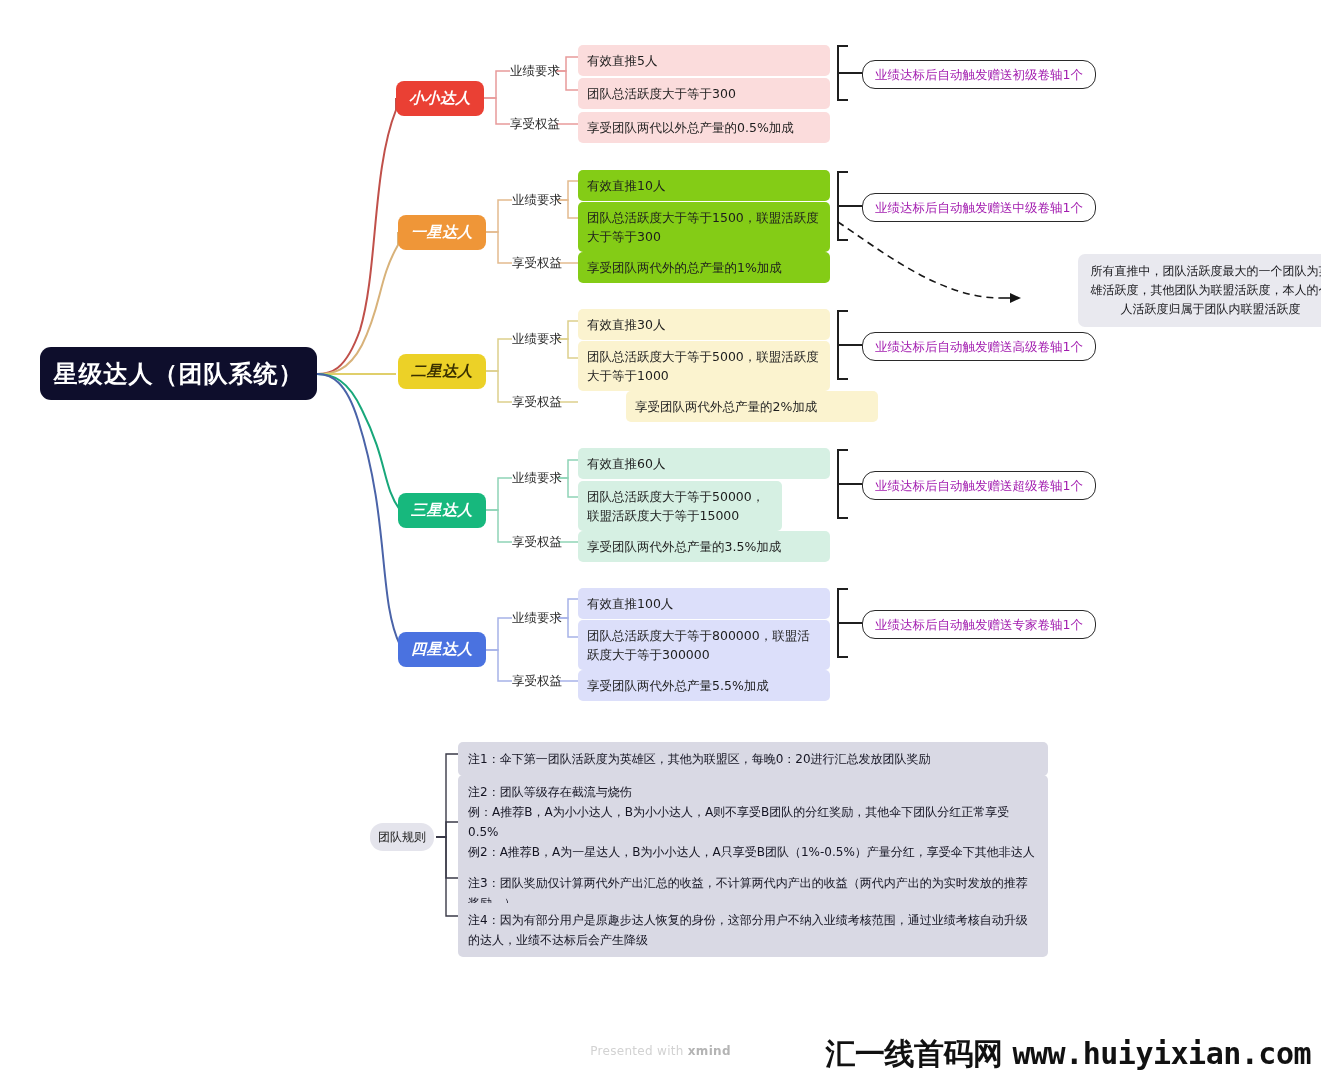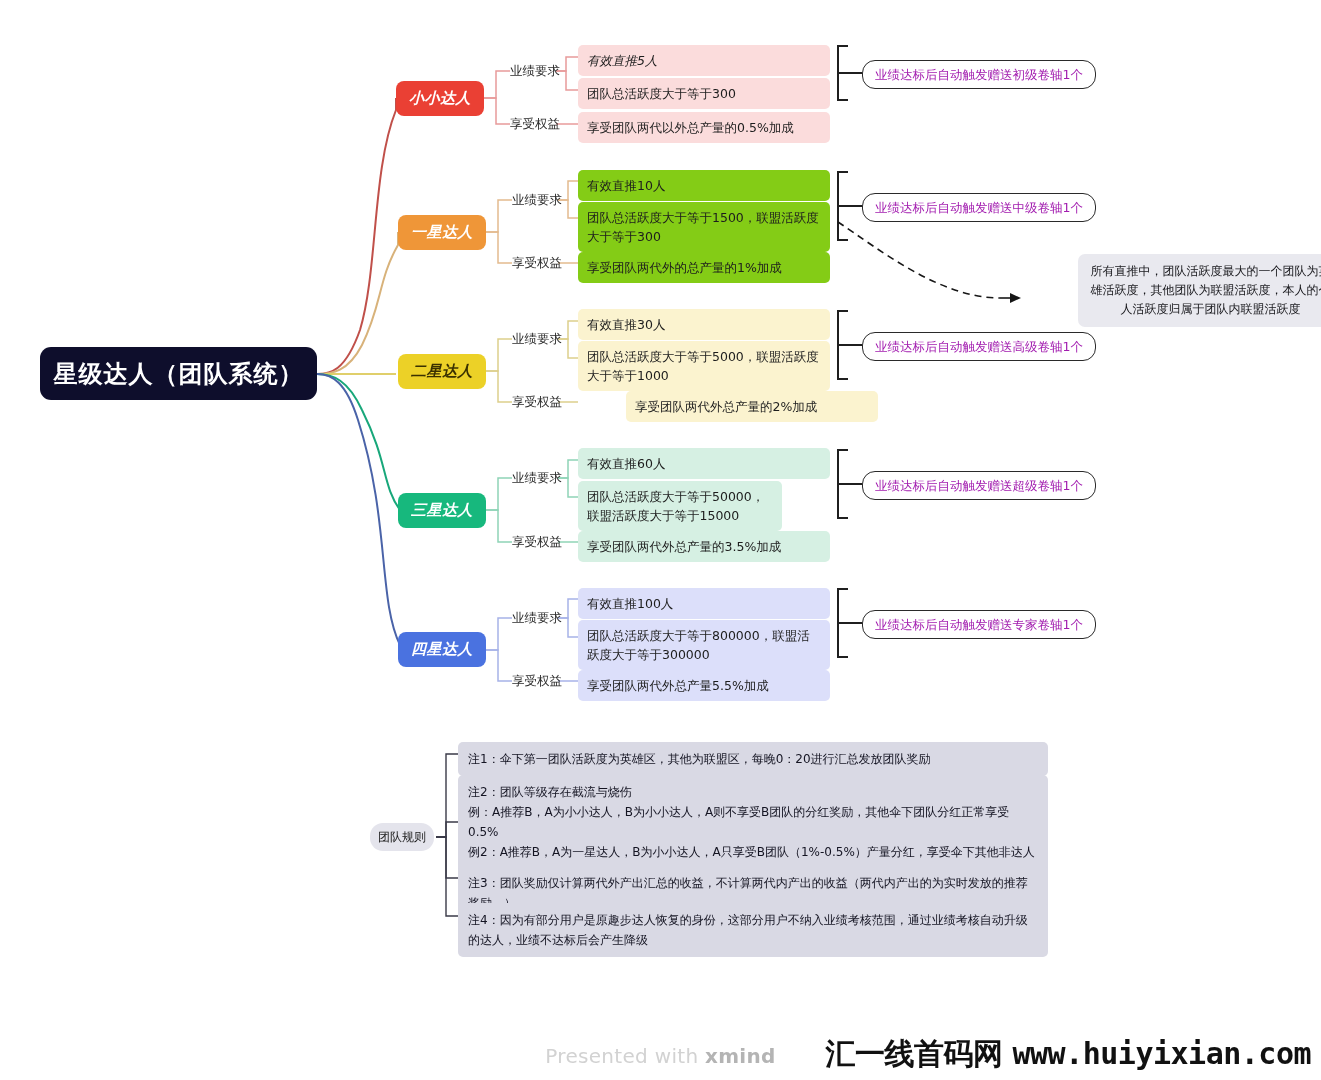--- a/index.html
+++ b/index.html
@@ -75,21 +75,21 @@
     font-size: 12px; color: #1b1b1b;
   }
   .rule {
     background: #d9d9e4; border-radius: 5px;
     padding: 7px 10px; font-size: 12px; line-height: 20px; color: #141422;
   }
 
   
   .xmind {
     left: 0; top: 1044px; width: 1321px; text-align: center;
-    font-size: 20px; color: #d2d2d2; letter-spacing: .3px;
+    font-size: 12px; color: #d2d2d2; letter-spacing: .3px;
   }
   .xmind b { color: #b4b4b4; font-weight: 700; }
   .watermark {
     right: 10px; top: 1034px;
     font-size: 30px; font-weight: 800; color: #111111;
     letter-spacing: -0.5px; white-space: nowrap;
   }
   .watermark .url { font-family: "DejaVu Sans Mono", monospace; font-weight: 700; }
 </style>
 </head>
@@ -157,21 +157,21 @@
 
   <div class="node root">
     <span>星级达人（团队系统）</span>
   </div>
 
   <div class="node lvl red" style="left:396px; top:81px;">
     <span>小小达人</span>
   </div>
   <div class="node sublabel" style="left:510px; top:63px;"><span>业绩要求</span></div>
   <div class="node sublabel" style="left:510px; top:116px;"><span>享受权益</span></div>
-  <div class="node pill red" style="left:578px; top:45px; width:252px;font-style:italic;"><span>有效直推5人</span></div>
+  <div class="node pill red" style="left:578px; top:45px; width:252px;"><span>有效直推5人</span></div>
   <div class="node pill red" style="left:578px; top:78px; width:252px;"><span>团队总活跃度大于等于300</span></div>
   <div class="node pill red" style="left:578px; top:112px; width:252px;"><span>享受团队两代以外总产量的0.5%加成</span></div>
   <div class="node reward" style="left:862px; top:60px;"><span>业绩达标后自动触发赠送初级卷轴1个</span></div>
 
   <div class="node lvl orange" style="left:398px; top:215px;">
     <span>一星达人</span>
   </div>
   <div class="node sublabel" style="left:512px; top:192px;"><span>业绩要求</span></div>
   <div class="node sublabel" style="left:512px; top:255px;"><span>享受权益</span></div>
   <div class="node pill orange" style="left:578px; top:170px; width:252px;"><span>有效直推10人</span></div>

